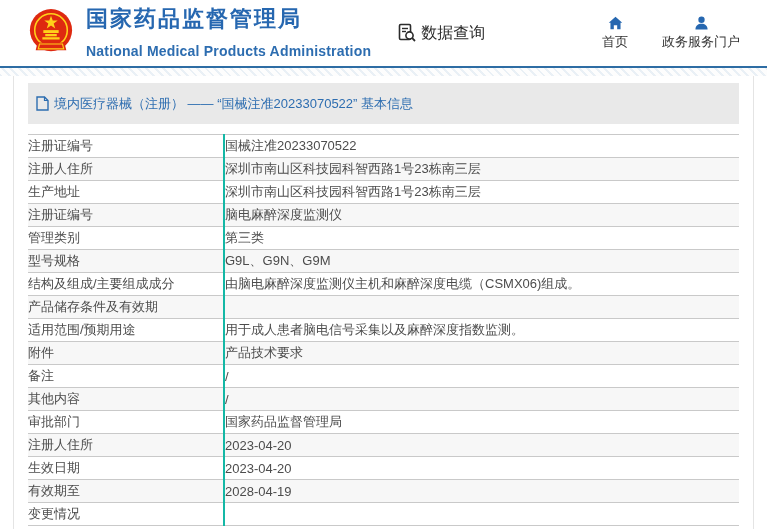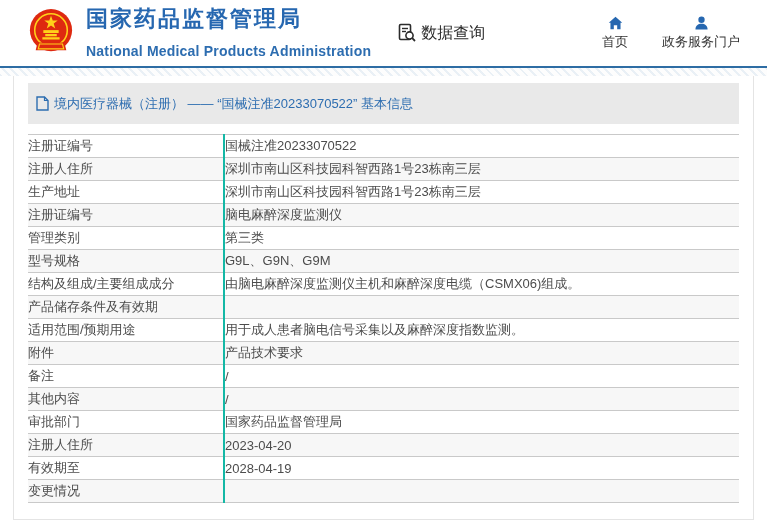--- a/index.html
+++ b/index.html
@@ -150,20 +150,24 @@
         </tr>
     <tr>
           <td class="lbl">审批部门</td>
           <td class="val">国家药品监督管理局</td>
         </tr>
     <tr>
           <td class="lbl">注册人住所</td>
           <td class="val">2023-04-20</td>
         </tr>
     <tr>
+          <td class="lbl">生效日期</td>
+          <td class="val">2023-04-20</td>
+        </tr>
+    <tr>
           <td class="lbl">有效期至</td>
           <td class="val">2028-04-19</td>
         </tr>
     <tr>
           <td class="lbl">变更情况</td>
           <td class="val"></td>
         </tr>
 
   </tbody>
     </table>

